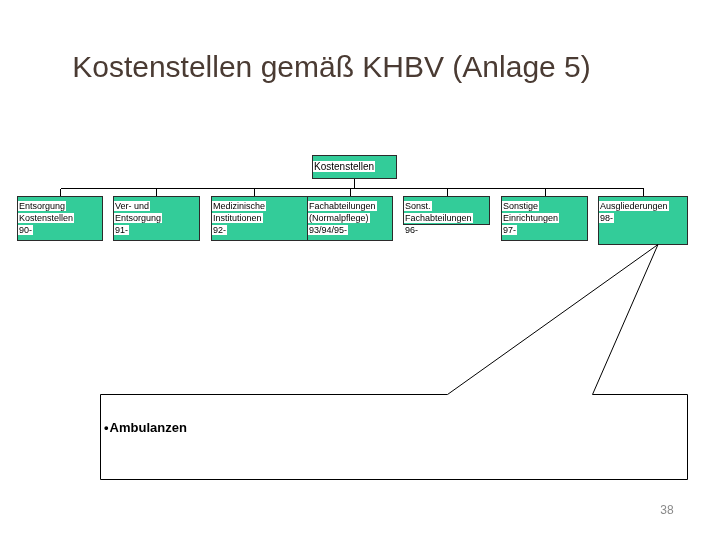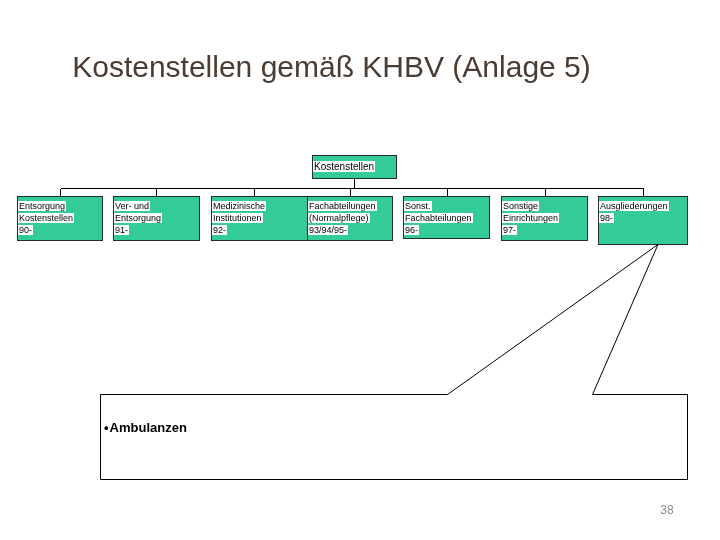--- a/index.html
+++ b/index.html
@@ -74,21 +74,21 @@
   <div class="node child-node" style="left:211px;top:196px;width:107px;height:45px">
     <div class="line"><span>Medizinische</span></div>
     <div class="line"><span>Institutionen</span></div>
     <div class="line"><span>92-</span></div>
   </div>
   <div class="node child-node" style="left:307px;top:196px;width:86px;height:45px">
     <div class="line"><span>Fachabteilungen</span></div>
     <div class="line"><span>(Normalpflege)</span></div>
     <div class="line"><span>93/94/95-</span></div>
   </div>
-  <div class="node child-node" style="left:403px;top:196px;width:87px;height:43px">
+  <div class="node child-node" style="left:403px;top:196px;width:87px;height:29px">
     <div class="line"><span>Sonst.</span></div>
     <div class="line"><span>Fachabteilungen</span></div>
     <div class="line"><span>96-</span></div>
   </div>
   <div class="node child-node" style="left:501px;top:196px;width:87px;height:45px">
     <div class="line"><span>Sonstige</span></div>
     <div class="line"><span>Einrichtungen</span></div>
     <div class="line"><span>97-</span></div>
   </div>
   <div class="node child-node" style="left:598px;top:196px;width:90px;height:49px">

